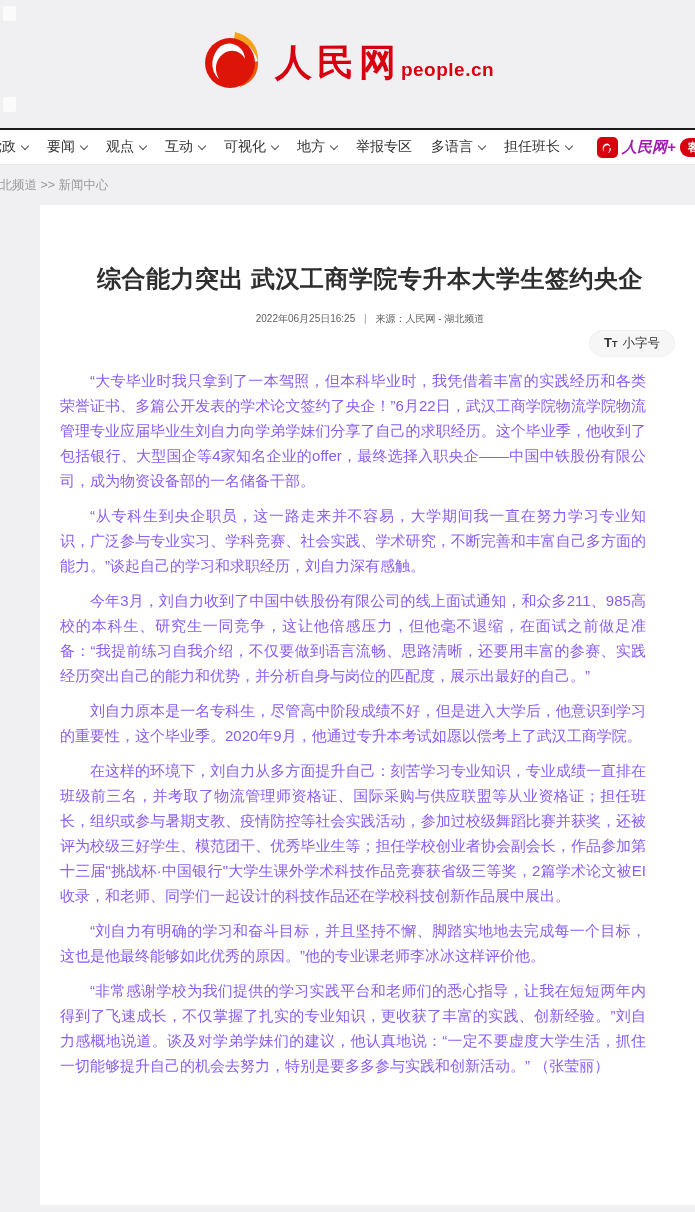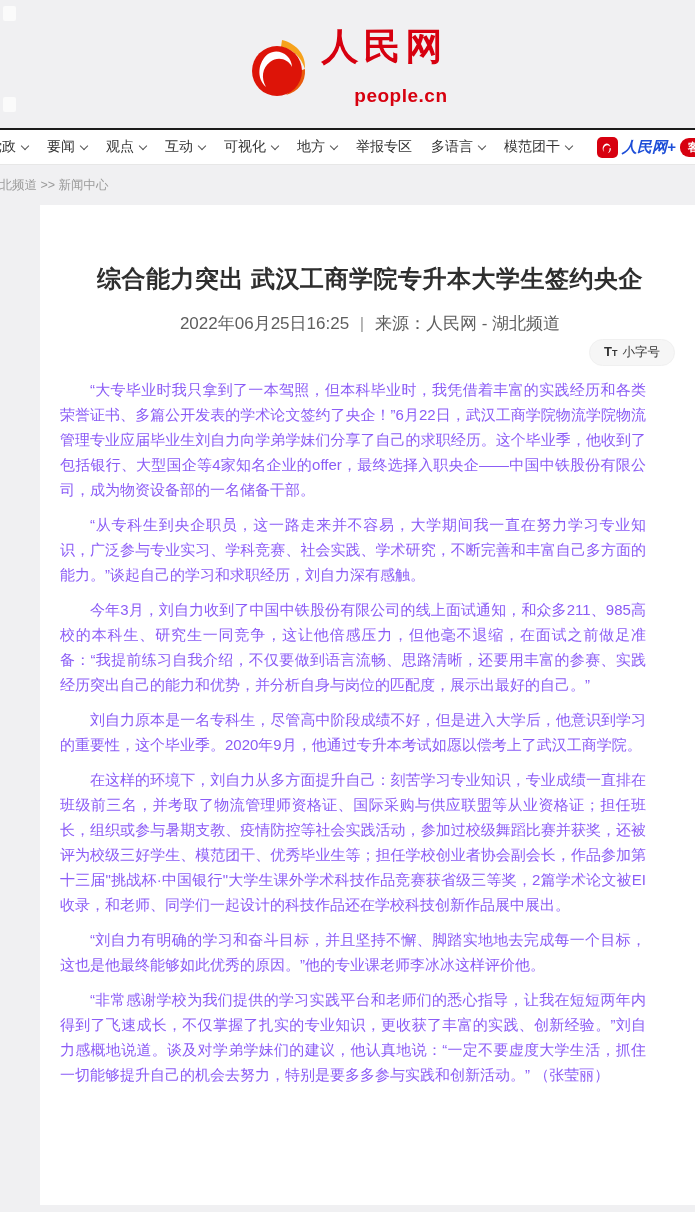--- a/index.html
+++ b/index.html
@@ -9,39 +9,39 @@
     font-family:"Liberation Sans","DejaVu Sans",sans-serif;
     color:#333;
     position:relative;
   }
   
   .site-header { height:128px; position:relative; }
   .corner-chip { position:absolute; left:3px; width:13px; height:15px; background:#fbfbfb; border-radius:2px; }
   .corner-chip.c1 { top:6px; } .corner-chip.c2 { top:97px; }
   .logo-wrap { position:absolute; left:0; right:0; top:28px; display:flex; justify-content:center; align-items:center; gap:10px; cursor:pointer; }
   .logo-swirl { width:64px; height:64px; }
-  .logo-text { display:flex; flex-direction:column; align-items:flex-end; }
+  .logo-text { display:flex; align-items:flex-end; }
   .logo-cn { color:#d7000f; font-size:37px; font-weight:700; letter-spacing:5px; line-height:1; }
   .logo-en { color:#d7000f; font-size:19px; font-weight:700; letter-spacing:0.5px; margin-top:20px;text-align:center; }
   
   .nav-bar { height:37px; background:#fff; border-top:2px solid #1b1b1b; border-bottom:1px solid #e7e7e7; overflow:hidden; }
   .nav-inner { display:flex; align-items:center; height:100%; margin-left:-12px; width:720px; }
   .nav-item { font-size:14px; color:#333; white-space:nowrap; cursor:pointer; margin-right:19px; display:flex; align-items:center; }
   .chev { display:inline-block; width:6px; height:6px; border-right:1.3px solid #555; border-bottom:1.3px solid #555; transform:rotate(45deg); margin-left:6px; margin-top:-3px; }
   .app-brand { display:flex; align-items:center; margin-left:6px; cursor:pointer; white-space:nowrap; }
   .app-icon { width:21px; height:21px; background:#d7000f; border-radius:5px; display:flex; align-items:center; justify-content:center; margin-right:4px; }
-  .app-name { color:#1d4ed8; font-size:15px; font-weight:700; font-style:italic; margin-right:4px; }
+  .app-name { color:#a21caf; font-size:15px; font-weight:700; font-style:italic; margin-right:4px; }
   .app-badge { background:#d7000f; color:#fff; font-size:11px; border-radius:9px; padding:2px 8px; font-weight:700; }
   
   .breadcrumb-row { height:40px; overflow:hidden; display:flex; align-items:center; }
   .breadcrumb { font-size:12.5px; color:#9a9a9a; margin-left:-13px; cursor:pointer; }
   
   .article-card { margin-left:40px; width:655px; background:#fff; min-height:1000px; padding:30px 15px 0 20px; }
   .article-title { text-align:center; font-size:24px; font-weight:700; color:#2e2e2e; letter-spacing:0.5px;margin-top:28px; }
-  .article-meta { text-align:center; font-size:17px; color:#5e5e5e; margin-top:17px; }
+  .article-meta { text-align:center; font-size:10px; color:#5e5e5e; margin-top:17px; }
   .article-meta .sep { margin:0 6px; color:#999; }
   .toolbar-row { height:28px; margin-top:4px; position:relative; }
   .font-size-btn { position:absolute; right:5px; top:0; background:#f6f6f6; border:1px solid #f0f0f0; border-radius:14px; padding:4px 14px; font-size:12.5px; color:#333; cursor:pointer; display:flex; align-items:baseline; }
   .font-size-btn .t-big { font-size:13px; font-weight:700; }
   .font-size-btn .t-small { font-size:9px; font-weight:700; margin-right:5px; }
   .article-body { width:586px; margin-top:10px; }
   .article-body p { font-size:15px; line-height:25px; color:#8b5cf6; text-align:justify; text-indent:2em; margin-bottom:10px; }
 </style>
 </head>
 <body>
@@ -91,21 +91,21 @@
         <span class="chev"></span>
       </div>
       <div class="nav-item">
         <span>举报专区</span>
       </div>
       <div class="nav-item">
         <span>多语言</span>
         <span class="chev"></span>
       </div>
       <div class="nav-item">
-        <span>模范团干</span>
+        <span>担任班长</span>
         <span class="chev"></span>
       </div>
       <div class="app-brand">
       <span class="app-icon">
         <svg width="15" height="15" viewBox="0 0 64 64">
           <path d="M20 18 C10 26 8 42 18 51 C13 42 14 32 22 26 C30 20 40 23 44 31 C44 19 30 11 20 18 Z" fill="#ffffff"></path>
           <path d="M46 34 C48 44 42 53 33 56 C40 49 42 42 40 36 Z" fill="#ffffff"></path>
         </svg>
       </span>
       <span class="app-name">人民网+</span>

